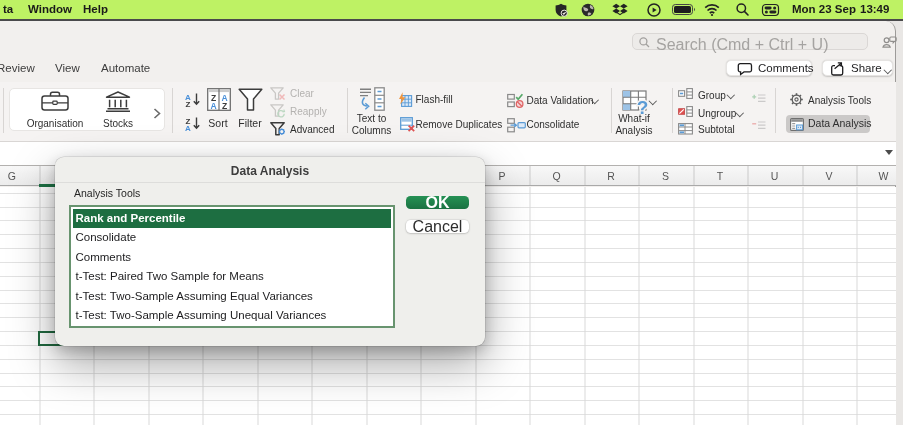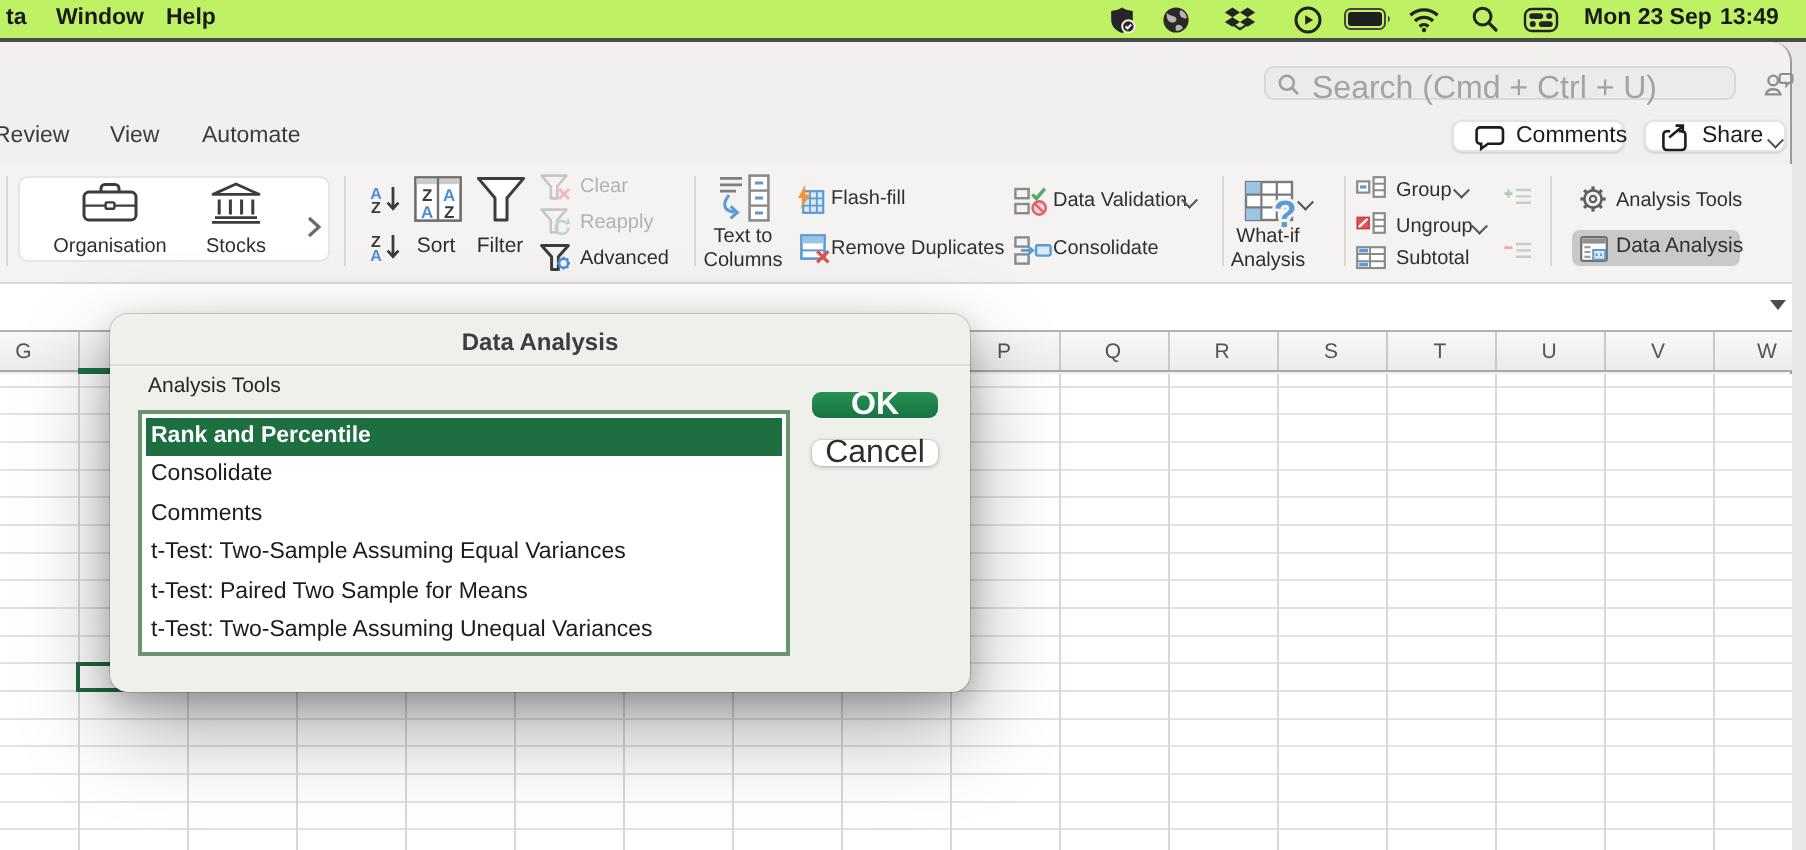--- a/index.html
+++ b/index.html
@@ -355,20 +355,20 @@
   <div class="abs" id="selcell"></div>
 
   <div class="abs" id="dialog">
     <div class="abs" id="dlgtitle">Data Analysis</div>
     <div class="abs" id="dlgsep"></div>
     <div class="abs" id="dlglabel">Analysis Tools</div>
     <div class="abs" id="dlglist">
       <div class="row sel">Rank and Percentile</div>
       <div class="row">Consolidate</div>
       <div class="row">Comments</div>
+      <div class="row">t-Test: Paired Two Sample for Means</div>
       <div class="row">t-Test: Two-Sample Assuming Equal Variances</div>
-      <div class="row">t-Test: Paired Two Sample for Means</div>
       <div class="row">t-Test: Two-Sample Assuming Unequal Variances</div>
     </div>
     <div class="dlgbtn" id="okbtn">OK</div>
     <div class="dlgbtn" id="cancelbtn">Cancel</div>
   </div>
 </div>
 
 </body></html>

